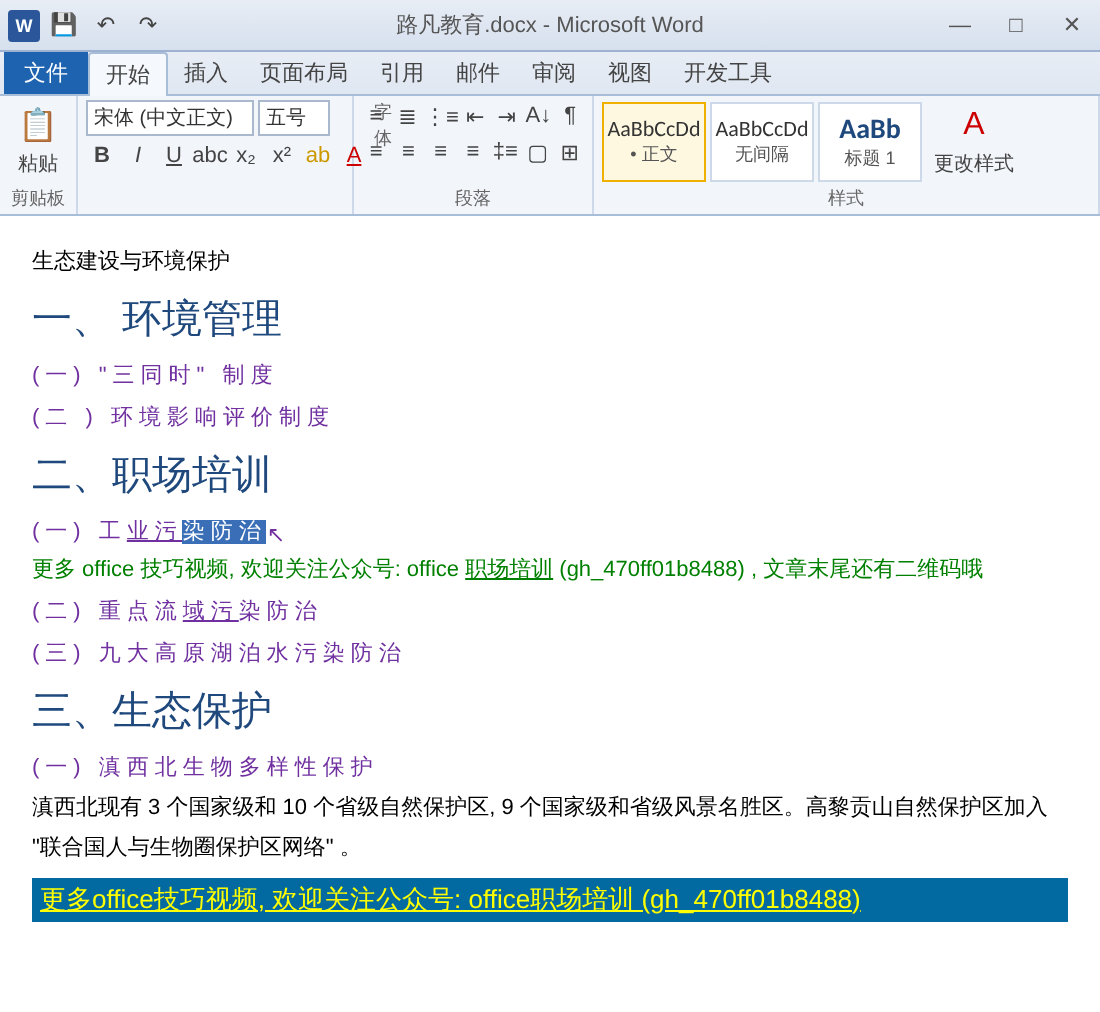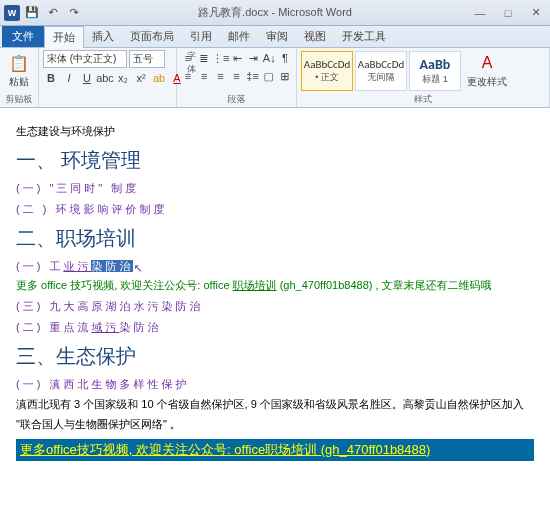--- a/index.html
+++ b/index.html
@@ -156,20 +156,20 @@
     <div class="heading">一、 环境管理</div>
     <div class="subtitle sp">(一) "三同时" 制度</div>
     <div class="subtitle sp">(二 ) 环境影响评价制度</div>
     <div class="heading">二、职场培训</div>
     <div class="subtitle">
       <span class="sp">(一) 工</span><span class="sp" style="text-decoration:underline">业污</span><span class="hl sp">染防治</span><span class="cursor-img">↖</span>
     </div>
     <div class="body-text" style="color:#008000">
       <span>更多 office 技巧视频, 欢迎关注公众号: office </span><span class="link" style="color:#008000">职场培训</span><span> (gh_470ff01b8488) , 文章末尾还有二维码哦</span>
     </div>
+    <div class="subtitle sp"><span>(二)  重点流</span><span style="text-decoration:underline">域污</span><span>染防治</span></div>
     <div class="subtitle sp"><span>(三)  九大高原湖</span><span>泊水污染防治</span></div>
-    <div class="subtitle sp"><span>(二)  重点流</span><span style="text-decoration:underline">域污</span><span>染防治</span></div>
     <div class="heading">三、生态保护</div>
     <div class="subtitle sp"><span>(一)  滇西北生</span><span>物多样性保护</span></div>
     <div class="body-text">滇西北现有 3 个国家级和 10 个省级自然保护区, 9 个国家级和省级风景名胜区。高黎贡山自然保护区加入 "联合国人与生物圈保护区网络" 。</div>
     <div class="footer-promo">更多office技巧视频, 欢迎关注公众号: office职场培训 (gh_470ff01b8488)</div>
   </div>
 </div>
 
 </body></html>

